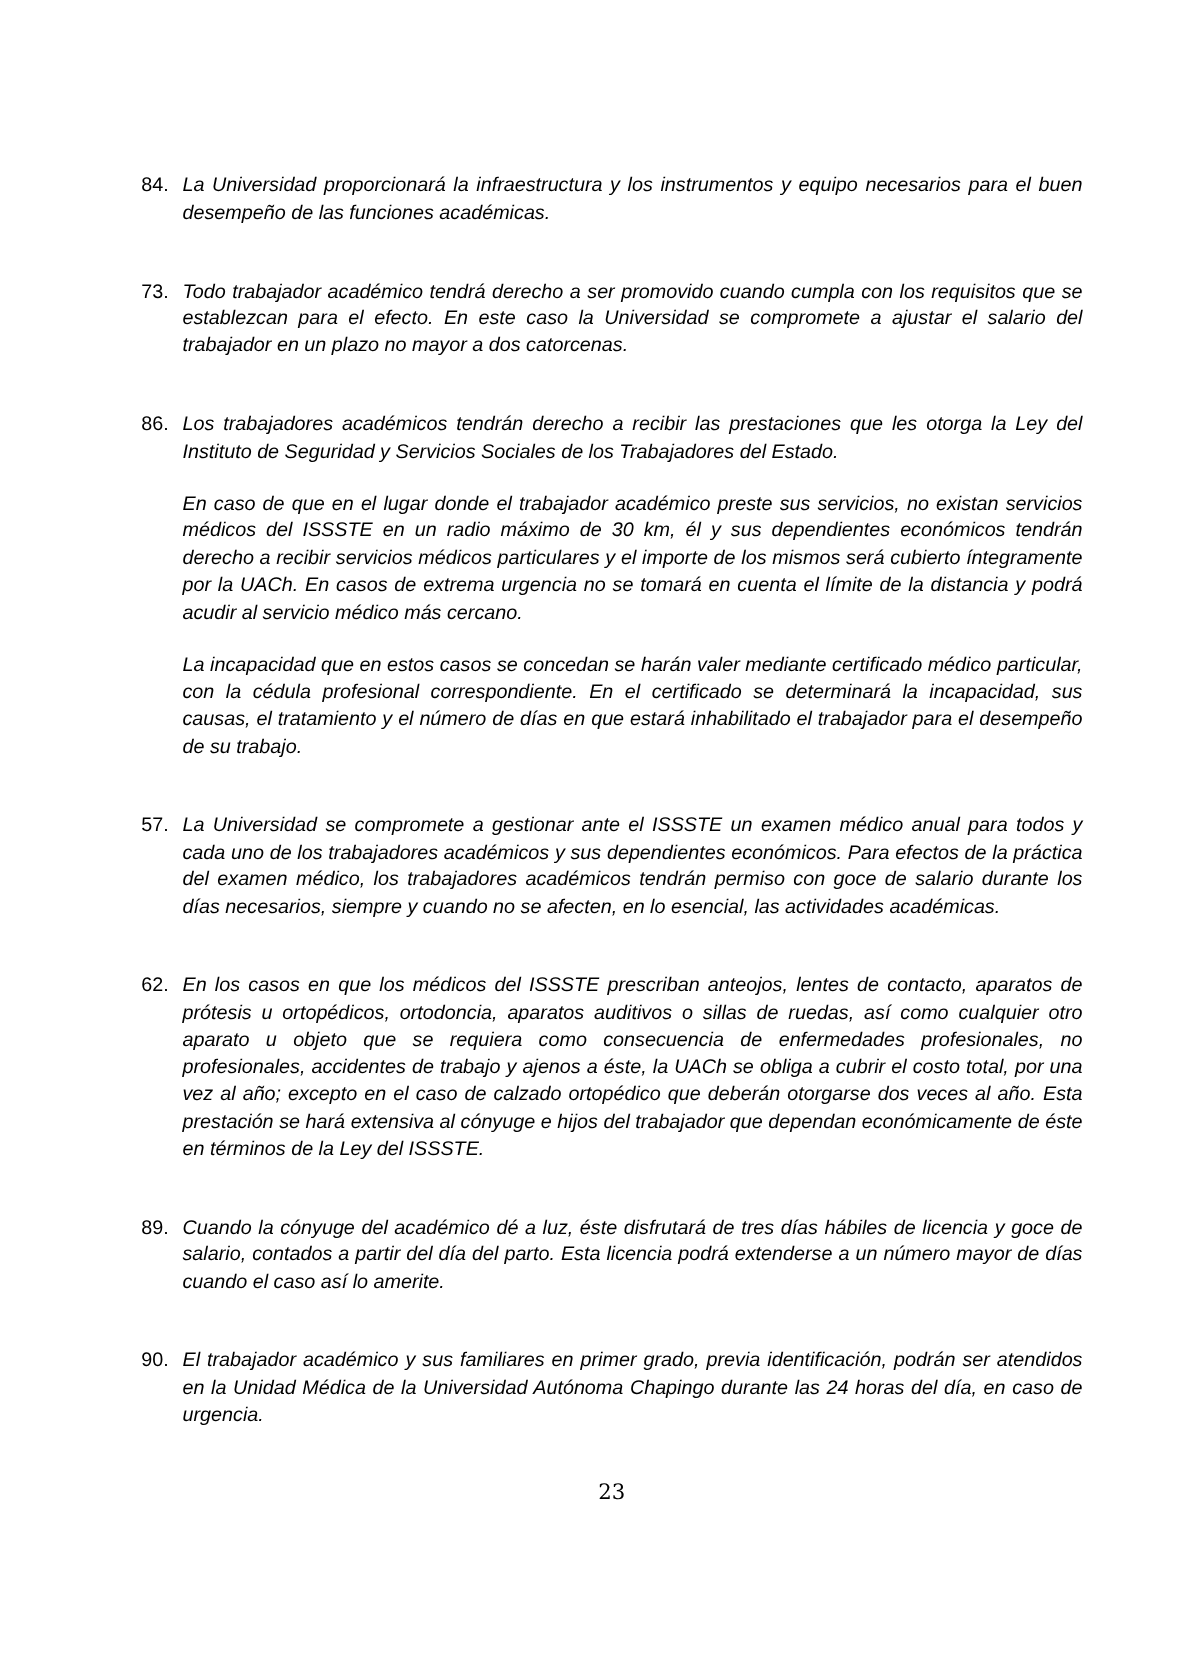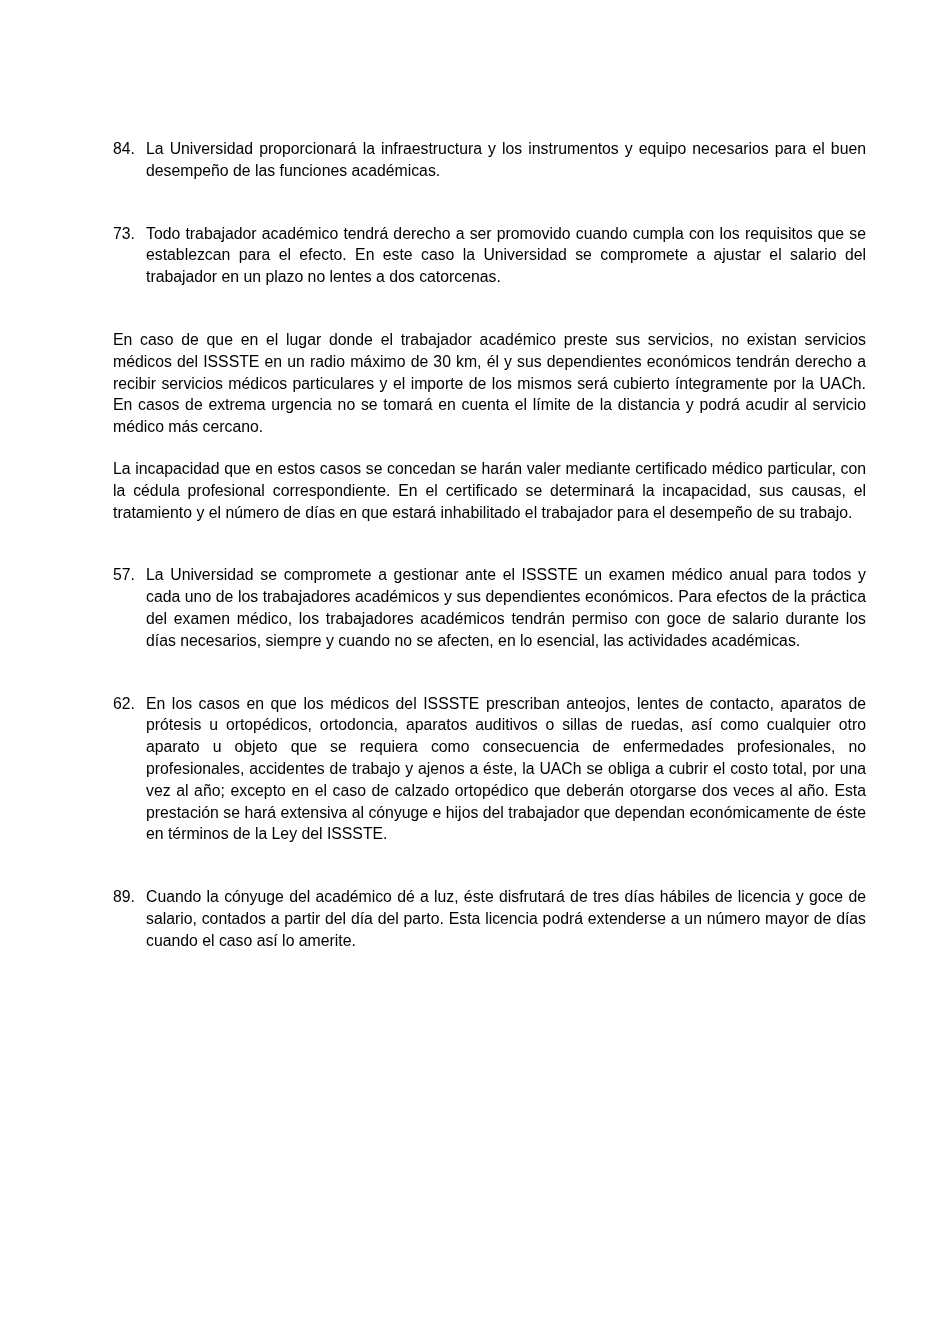--- a/index.html
+++ b/index.html
@@ -18,21 +18,21 @@
     display: flex;
     margin-bottom: 41px;
   }
   .clause:last-of-type { margin-bottom: 0; }
   .clause-num {
     width: 33px;
     flex-shrink: 0;
     font-size: 15.8px;
     line-height: 21.8px;
   }
-  .clause-body { flex: 1; min-width: 0; }
+  .clause-body { flex: 1; min-width: 0; font-style: italic; }
   .clause-body p {
     font-size: 15.8px;
     line-height: 21.8px;
     text-align: justify;
   }
   .clause-body p + p { margin-top: 20px; }
   .page-number {
     text-align: center;
     font-family: "DejaVu Serif", serif;
     font-size: 17px;
@@ -47,26 +47,28 @@
   <div class="clause">
     <span class="clause-num">84.</span>
     <div class="clause-body">
       <p>La Universidad proporcionará la infraestructura y los instrumentos y equipo necesarios para el buen desempeño de las funciones académicas.</p>
     </div>
   </div>
 
   <div class="clause">
     <span class="clause-num">73.</span>
     <div class="clause-body">
-      <p>Todo trabajador académico tendrá derecho a ser promovido cuando cumpla con los requisitos que se establezcan para el efecto. En este caso la Universidad se compromete a ajustar el salario del trabajador en un plazo no lentes a dos catorcenas.</p>
+      <p>Todo trabajador académico tendrá derecho a ser promovido cuando cumpla con los requisitos que se establezcan para el efecto. En este caso la Universidad se compromete a ajustar el salario del trabajador en un plazo no mayor a dos catorcenas.</p>
     </div>
   </div>
 
   <div class="clause">
+    <span class="clause-num">86.</span>
     <div class="clause-body">
+      <p>Los trabajadores académicos tendrán derecho a recibir las prestaciones que les otorga la Ley del Instituto de Seguridad y Servicios Sociales de los Trabajadores del Estado.</p>
       <p>En caso de que en el lugar donde el trabajador académico preste sus servicios, no existan servicios médicos del ISSSTE en un radio máximo de 30 km, él y sus dependientes económicos tendrán derecho a recibir servicios médicos particulares y el importe de los mismos será cubierto íntegramente por la UACh. En casos de extrema urgencia no se tomará en cuenta el límite de la distancia y podrá acudir al servicio médico más cercano.</p>
       <p>La incapacidad que en estos casos se concedan se harán valer mediante certificado médico particular, con la cédula profesional correspondiente. En el certificado se determinará la incapacidad, sus causas, el tratamiento y el número de días en que estará inhabilitado el trabajador para el desempeño de su trabajo.</p>
     </div>
   </div>
 
   <div class="clause">
     <span class="clause-num">57.</span>
     <div class="clause-body">
       <p>La Universidad se compromete a gestionar ante el ISSSTE un examen médico anual para todos y cada uno de los trabajadores académicos y sus dependientes económicos. Para efectos de la práctica del examen médico, los trabajadores académicos tendrán permiso con goce de salario durante los días necesarios, siempre y cuando no se afecten, en lo esencial, las actividades académicas.</p>
     </div>
@@ -79,15 +81,22 @@
     </div>
   </div>
 
   <div class="clause">
     <span class="clause-num">89.</span>
     <div class="clause-body">
       <p>Cuando la cónyuge del académico dé a luz, éste disfrutará de tres días hábiles de licencia y goce de salario, contados a partir del día del parto. Esta licencia podrá extenderse a un número mayor de días cuando el caso así lo amerite.</p>
     </div>
   </div>
 
+  <div class="clause">
+    <span class="clause-num">90.</span>
+    <div class="clause-body">
+      <p>El trabajador académico y sus familiares en primer grado, previa identificación, podrán ser atendidos en la Unidad Médica de la Universidad Autónoma Chapingo durante las 24 horas del día, en caso de urgencia.</p>
+    </div>
+  </div>
 
+  <div class="page-number">23</div>
 
 </div>
 
 </body></html>

